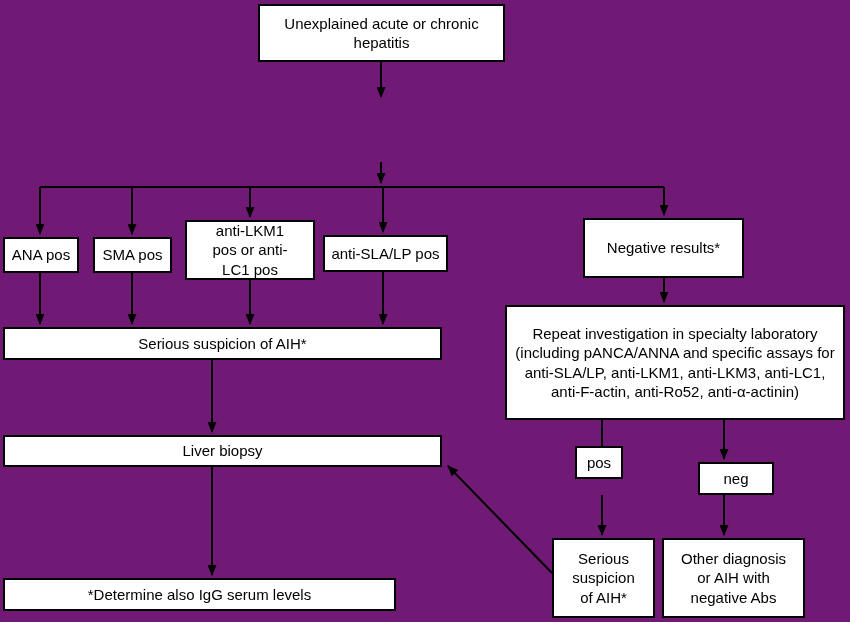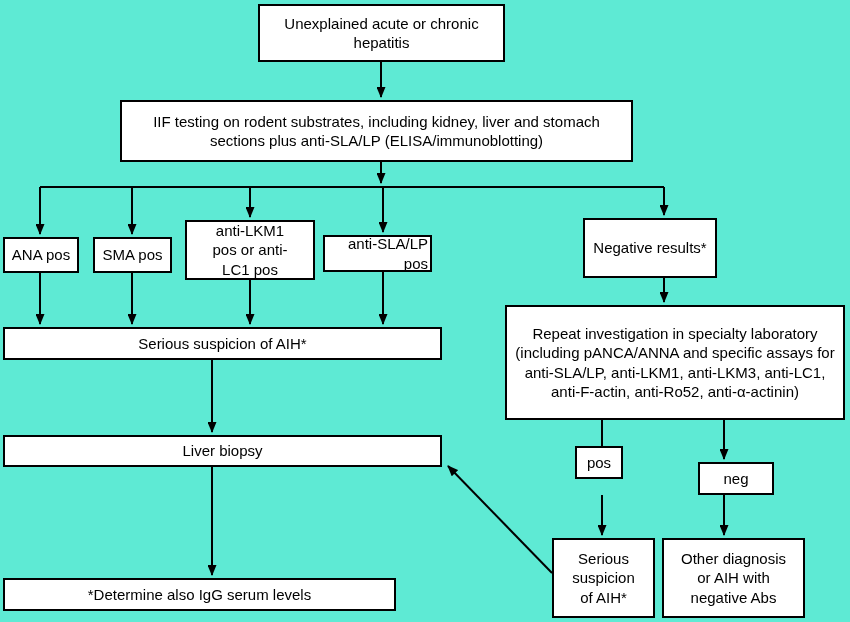--- a/index.html
+++ b/index.html
@@ -2,21 +2,21 @@
 <html><head>
 <meta charset="utf-8">
 <style>
   * { box-sizing: border-box; }
   html, body { margin: 0; padding: 0; background: #ffffff; }
   body { font-family: "Liberation Sans", sans-serif; color: #000; }
   .canvas {
     position: relative;
     width: 850px;
     height: 622px;
-    background: #5eead4;
+    background: #701a75;
     overflow: hidden;
   }
   .arrows {
     position: absolute;
     left: 0; top: 0;
     width: 850px; height: 622px;
   }
   .arrows line { stroke: #000; stroke-width: 2; }
   .node {
     position: absolute;
@@ -29,22 +29,22 @@
     font-size: 15px;
     line-height: 1.28;
     color: #000;
   }
   
   .n-start     { left:258px; top:4px;   width:247px; height:58px;  padding:0 14px; }
   .n-iif       { left:120px; top:100px; width:513px; height:62px;  padding:0 22px; }
   .n-ana       { left:3px;   top:237px; width:76px;  height:36px; }
   .n-sma       { left:93px;  top:237px; width:79px;  height:36px; }
   .n-lkm1      { left:185px; top:220px; width:130px; height:60px;  padding:0 17px; }
-  .n-sla       { left:323px; top:235px; width:109px; height:37px;  padding:0 2px;text-align:right; }
-  .n-negres    { left:583px; top:218px; width:134px; height:60px; }
+  .n-sla       { left:323px; top:235px; width:125px; height:37px;  padding:0 2px;text-align:right; }
+  .n-negres    { left:583px; top:218px; width:161px; height:60px; }
   .n-serious   { left:3px;   top:327px; width:439px; height:33px; }
   .n-biopsy    { left:3px;   top:435px; width:439px; height:32px; }
   .n-determine { left:3px;   top:578px; width:393px; height:33px; }
   .n-repeat    { left:505px; top:305px; width:340px; height:115px; padding:0 8px; }
   .n-pos       { left:575px; top:446px; width:48px;  height:33px; }
   .n-neg       { left:698px; top:462px; width:76px;  height:33px; }
   .n-serious2  { left:552px; top:538px; width:103px; height:80px;  padding:0 13px; }
   .n-other     { left:662px; top:538px; width:143px; height:80px;  padding:0 9px; }
 </style>
 </head>
@@ -80,21 +80,20 @@
     <line x1="664" y1="278" x2="664" y2="302" marker-end="url(#arw)"></line>
     <line x1="602" y1="420" x2="602" y2="459" marker-end="url(#arw)"></line>
     <line x1="724" y1="420" x2="724" y2="459" marker-end="url(#arw)"></line>
     <line x1="602" y1="495" x2="602" y2="535" marker-end="url(#arw)"></line>
     <line x1="724" y1="495" x2="724" y2="535" marker-end="url(#arw)"></line>
 
     <line x1="552" y1="573" x2="448" y2="466" marker-end="url(#arw)"></line>
   </svg>
 
   <div class="node n-start">Unexplained acute or chronic hepatitis</div>
-  <div class="node n-iif">IIF testing on rodent substrates, including kidney, liver and stomach sections plus anti-SLA/LP (ELISA/immunoblotting)</div>
 
   <div class="node n-ana">ANA pos</div>
   <div class="node n-sma">SMA pos</div>
   <div class="node n-lkm1">anti-LKM1 pos or anti-LC1 pos</div>
   <div class="node n-sla">anti-SLA/LP pos</div>
   <div class="node n-negres">Negative results*</div>
 
   <div class="node n-serious">Serious suspicion of AIH*</div>
   <div class="node n-biopsy">Liver biopsy</div>
   <div class="node n-determine">*Determine also IgG serum levels</div>

